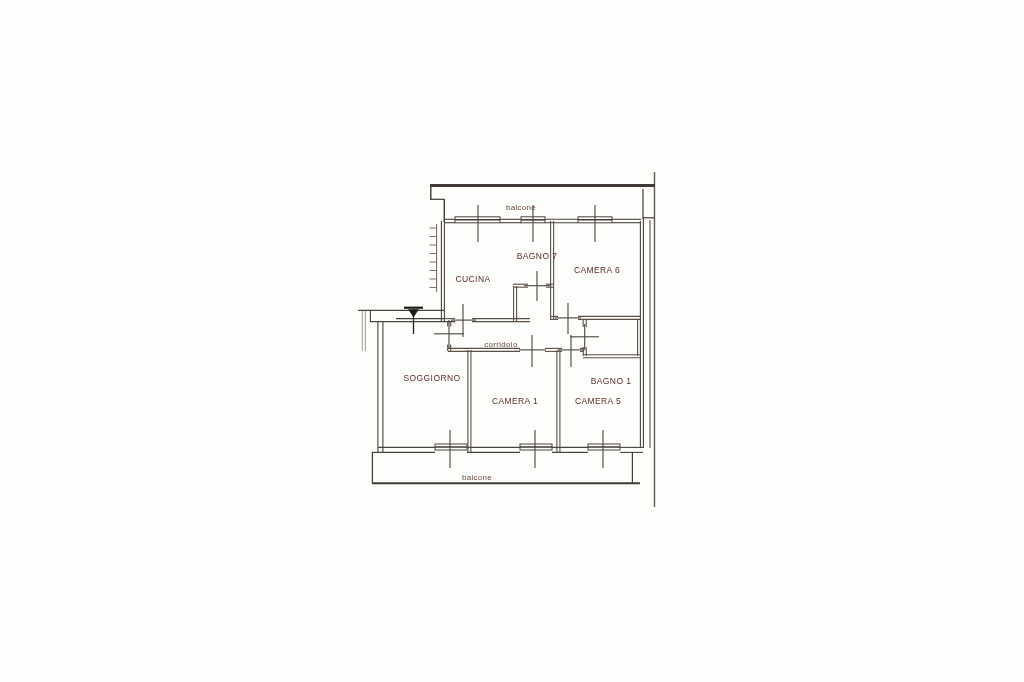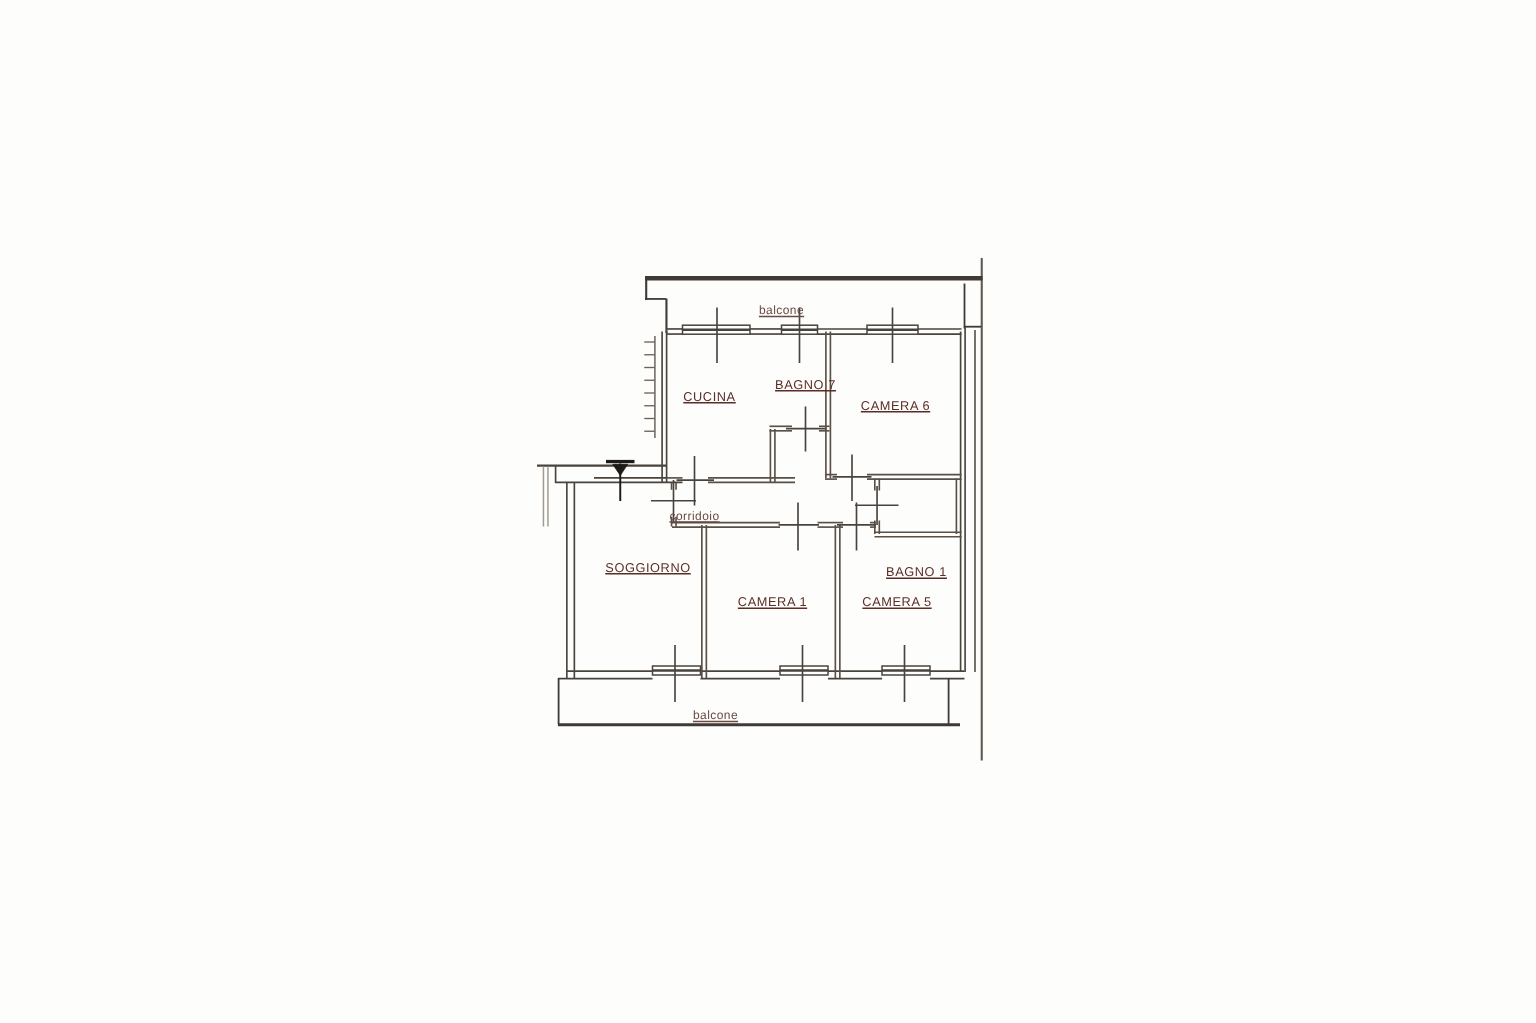--- a/index.html
+++ b/index.html
@@ -11,21 +11,20 @@
     font-family:"Liberation Sans", sans-serif;
   }
   svg{position:absolute;left:0;top:0;}
   .lbl{
     position:absolute;
     transform:translate(-50%,-50%);
     font-size:8.5px;
     letter-spacing:.4px;
     color:#5c2d26;
     white-space:nowrap;
-    text-decoration:underline;
     -webkit-font-smoothing:antialiased;
   }
   .lbl.small{font-size:8px;color:#6b4a40;letter-spacing:.3px;}
 </style>
 </head>
 <body>
 
 <div class="canvas">
 
   <svg width="1024" height="682" viewBox="0 0 1024 682">
@@ -218,27 +217,27 @@
 
     <g stroke="#1d1a17" fill="#1d1a17">
       <line x1="404" y1="307.7" x2="423" y2="307.7" stroke-width="2.2"></line>
       <polygon points="408.5,309.5 418.5,309.5 413.5,317" stroke-width="0.5"></polygon>
       <line x1="413.5" y1="309" x2="413.5" y2="334" stroke-width="1.3"></line>
     </g>
   </svg>
 
   <div class="lbl small" style="left:521px;top:207px;">balcone</div>
 
-  <div class="lbl" style="left:473px;top:264px;">CUCINA</div>
+  <div class="lbl" style="left:473px;top:279px;">CUCINA</div>
 
   <div class="lbl" style="left:537px;top:256px;">BAGNO 7</div>
 
   <div class="lbl" style="left:597px;top:270px;">CAMERA 6</div>
 
-  <div class="lbl small" style="left:463px;top:344px;">corridoio</div>
+  <div class="lbl small" style="left:501px;top:344px;">corridoio</div>
 
   <div class="lbl" style="left:611px;top:341px;margin-top:40px;">BAGNO 1</div>
 
   <div class="lbl" style="left:432px;top:378px;">SOGGIORNO</div>
 
   <div class="lbl" style="left:515px;top:401px;text-align:right;">CAMERA 1</div>
 
   <div class="lbl" style="left:598px;top:401px;">CAMERA 5</div>
 
   <div class="lbl small" style="left:477px;top:477px;">balcone</div>

